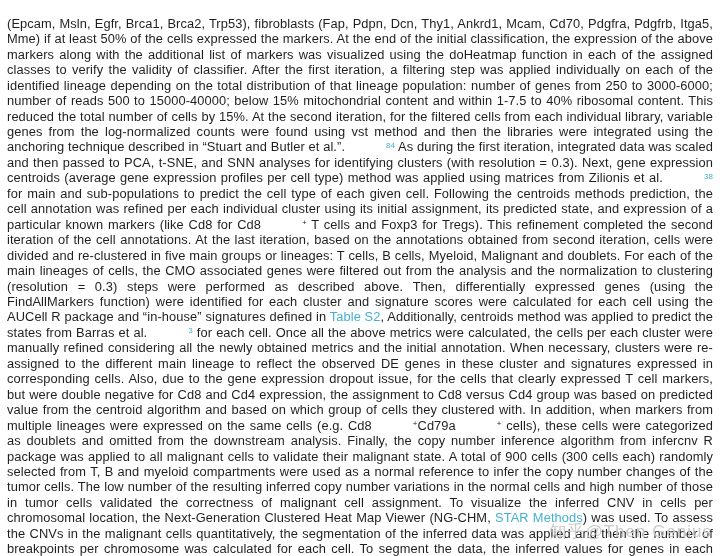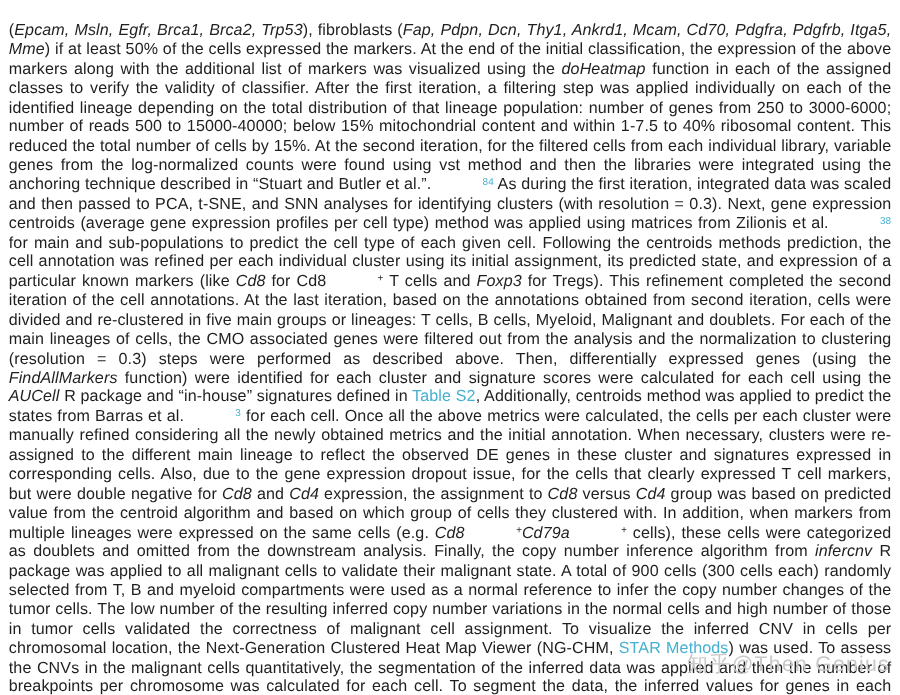--- a/index.html
+++ b/index.html
@@ -26,21 +26,21 @@
     height: 556px;
     padding: 3px 7px 0 7px;
   }
   .methods-text {
     color: var(--text);
     font-size: 12.85px;
     line-height: 15.45px;
     text-align: justify;
     letter-spacing: 0.1px;
   }
-  .methods-text .it { font-style: italic; }
+  .methods-text .it { }
   .methods-text .lnk { color: var(--link); }
   .methods-text sup {
     font-size: 0.62em;
     line-height: 0;
     vertical-align: baseline;
     position: relative;
     top: -0.45em;
     margin-left: 41px;
   }
   .watermark {

